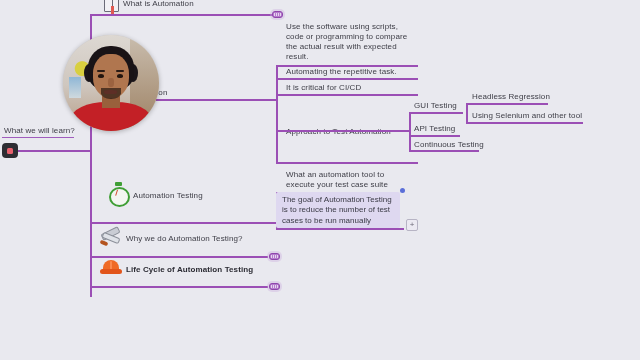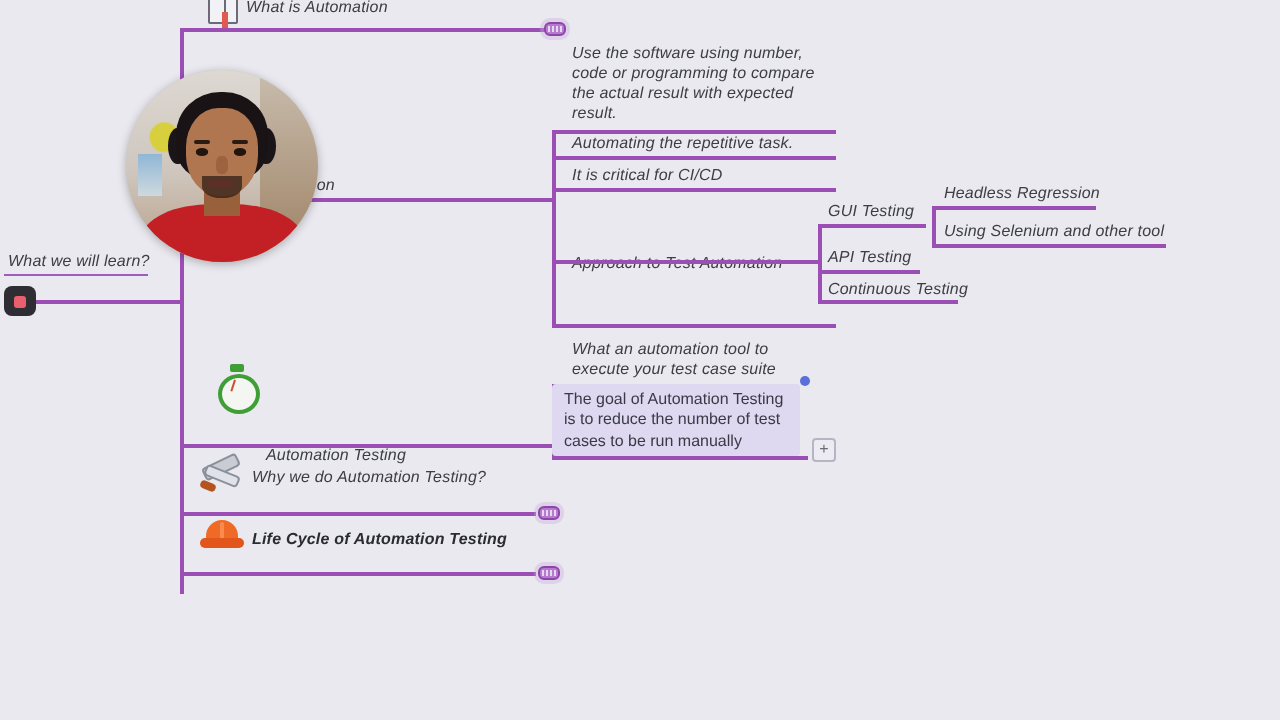--- a/index.html
+++ b/index.html
@@ -15,21 +15,20 @@
   .line{position:absolute;background:#9b4fb5;}
   .hl{height:1.5px;}
   .vl{width:1.5px;}
   .node-label{
     position:absolute;
     color:#3d3d46;
     font-size:8px;
     line-height:10px;
     white-space:pre-line;
     letter-spacing:.1px;
-    font-style:italic;
   }
   .node-label.bold{font-weight:bold;color:#2b2b33;}
   .underline{position:absolute;height:1.4px;background:#a05cbd;}
 
   
   .pill{
     position:absolute;height:5px;width:9px;border-radius:3px;
     background:#b57ccd;border:1px solid #8e45ab;
     box-shadow:0 0 0 2px rgba(200,170,220,.35);
   }
@@ -161,21 +160,21 @@
   </div>
   <div class="node-label" style="left:123px;top:-1px;">What is Automation</div>
   <div class="line hl" style="left:90px;top:14px;width:186px;"></div>
   <div class="pill" style="left:272px;top:11px;"></div>
 
   <div class="node-label" style="left:126px;top:88px;">Automation</div>
   <div class="line hl" style="left:90px;top:99px;width:186px;"></div>
 
   <div class="line vl" style="left:276px;top:65px;height:97px;"></div>
 
-  <div class="node-label" style="left:286px;top:22px;width:144px;">Use the software using number,
+  <div class="node-label" style="left:286px;top:22px;width:144px;">Use the software using scripts,
 code or programming to compare
 the actual result with expected
 result.</div>
   <div class="line hl" style="left:276px;top:65px;width:142px;"></div>
 
   <div class="node-label" style="left:286px;top:67px;">Automating the repetitive task.</div>
   <div class="line hl" style="left:276px;top:78px;width:142px;"></div>
 
   <div class="node-label" style="left:286px;top:83px;">It is critical for CI/CD</div>
   <div class="line hl" style="left:276px;top:94px;width:142px;"></div>
@@ -200,21 +199,21 @@
   <div class="node-label" style="left:414px;top:140px;">Continuous Testing</div>
   <div class="line hl" style="left:409px;top:150px;width:70px;"></div>
 
   <div class="line hl" style="left:276px;top:162px;width:142px;"></div>
 
   <div id="icon-stopwatch">
     <div class="cap"></div>
       <div class="dial"></div>
       <div class="hand"></div>
   </div>
-  <div class="node-label" style="left:133px;top:191px;margin-top:32px;">Automation Testing</div>
+  <div class="node-label" style="left:133px;top:191px;">Automation Testing</div>
   <div class="line hl" style="left:90px;top:222px;width:186px;"></div>
 
   <div class="line vl" style="left:276px;top:192px;height:36px;"></div>
 
   <div class="node-label" style="left:286px;top:170px;width:132px;">What an automation tool to
 execute your test case suite</div>
 
   <div id="sel-node"></div>
   <div id="sel-text">The goal of Automation Testing
 is to reduce the number of test

